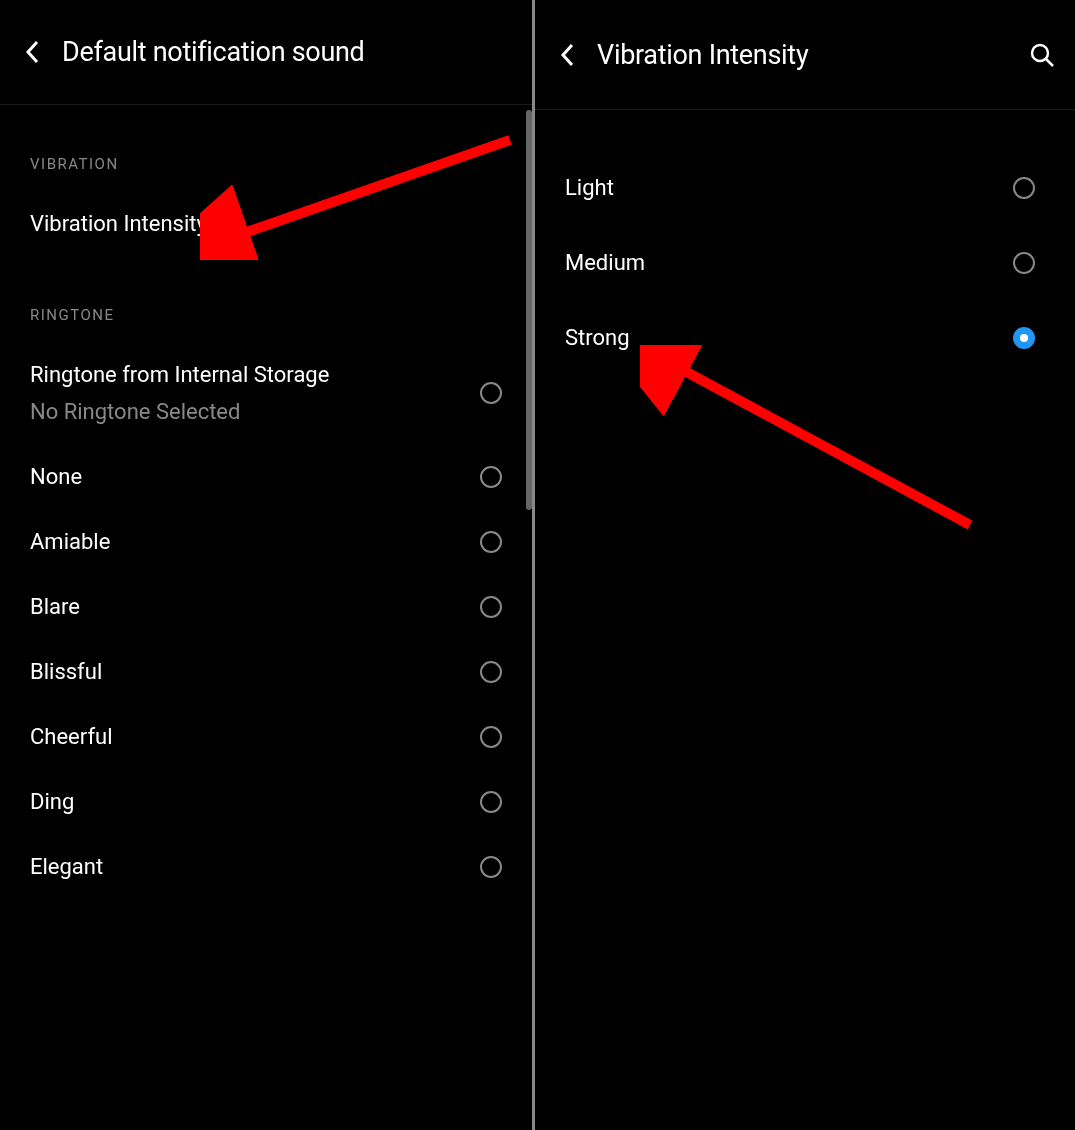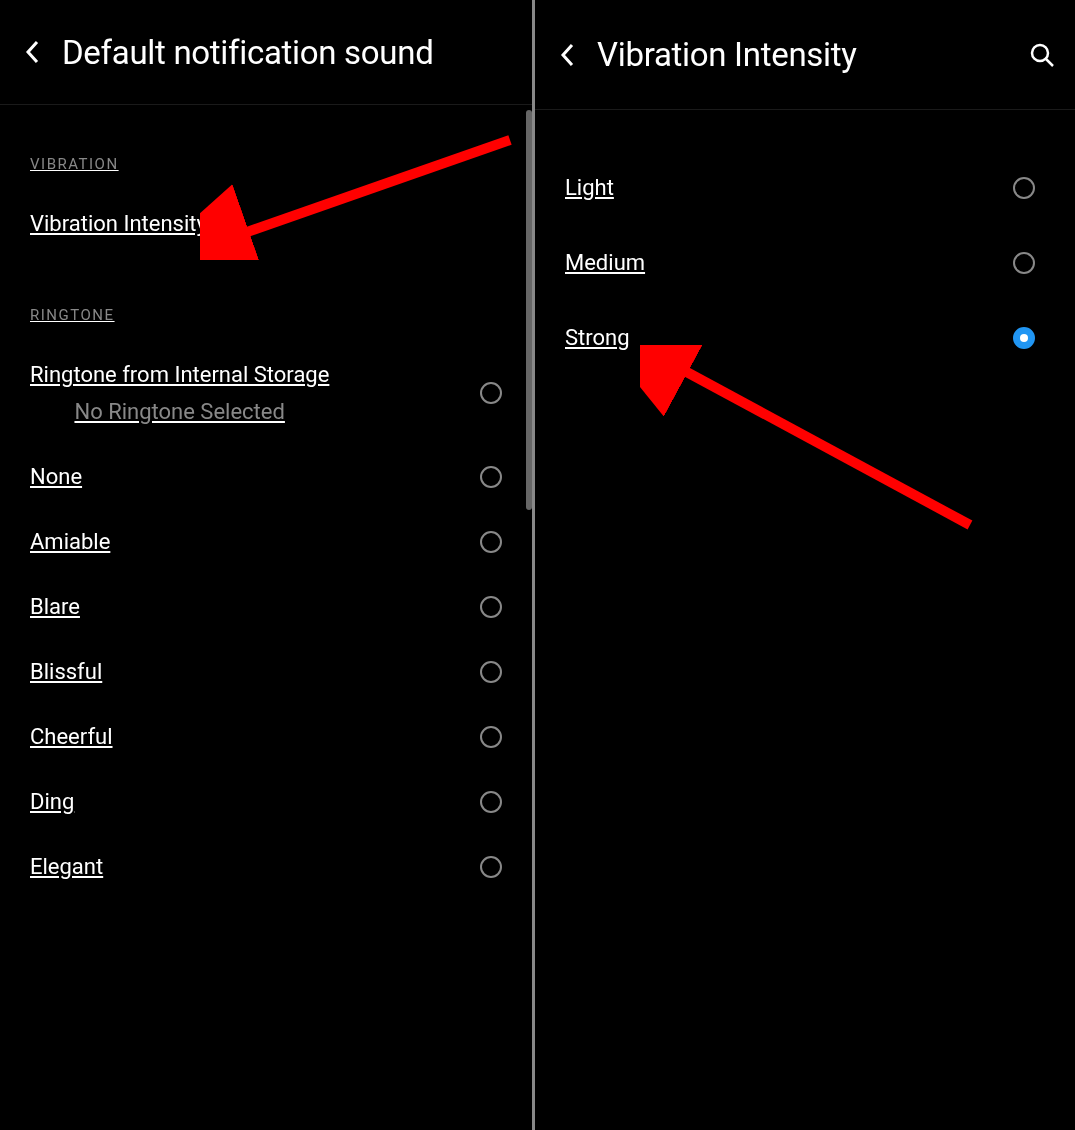--- a/index.html
+++ b/index.html
@@ -47,57 +47,55 @@
       align-items: center;
       justify-content: center;
       cursor: pointer;
     }
     .back-icon svg {
       stroke: #fff;
       stroke-width: 3;
       fill: none;
     }
     .title {
-      font-size: 33px;
+      font-size: 27px;
       font-weight: 400;
       color: #fff;
       letter-spacing: -0.3px;
     }
     .search-icon {
       width: 26px;
       height: 26px;
       margin-left: auto;
       cursor: pointer;
     }
     .search-icon svg {
       stroke: #fff;
       stroke-width: 2.5;
       fill: none;
     }
     .content {
       padding: 0;
-      text-decoration: underline;
     }
     .section-header {
       padding: 50px 30px 18px;
       font-size: 15px;
       letter-spacing: 1.5px;
       color: #888;
       font-weight: 400;
     }
     .section-header.first {
       padding-top: 50px;
     }
     .row {
       padding: 20px 30px;
       display: flex;
       align-items: center;
       justify-content: space-between;
       cursor: pointer;
-      text-align: center;
     }
     .row-text {
       display: flex;
       flex-direction: column;
       gap: 12px;
     }
     .row-label {
       font-size: 22px;
       font-weight: 400;
       color: #fff;

